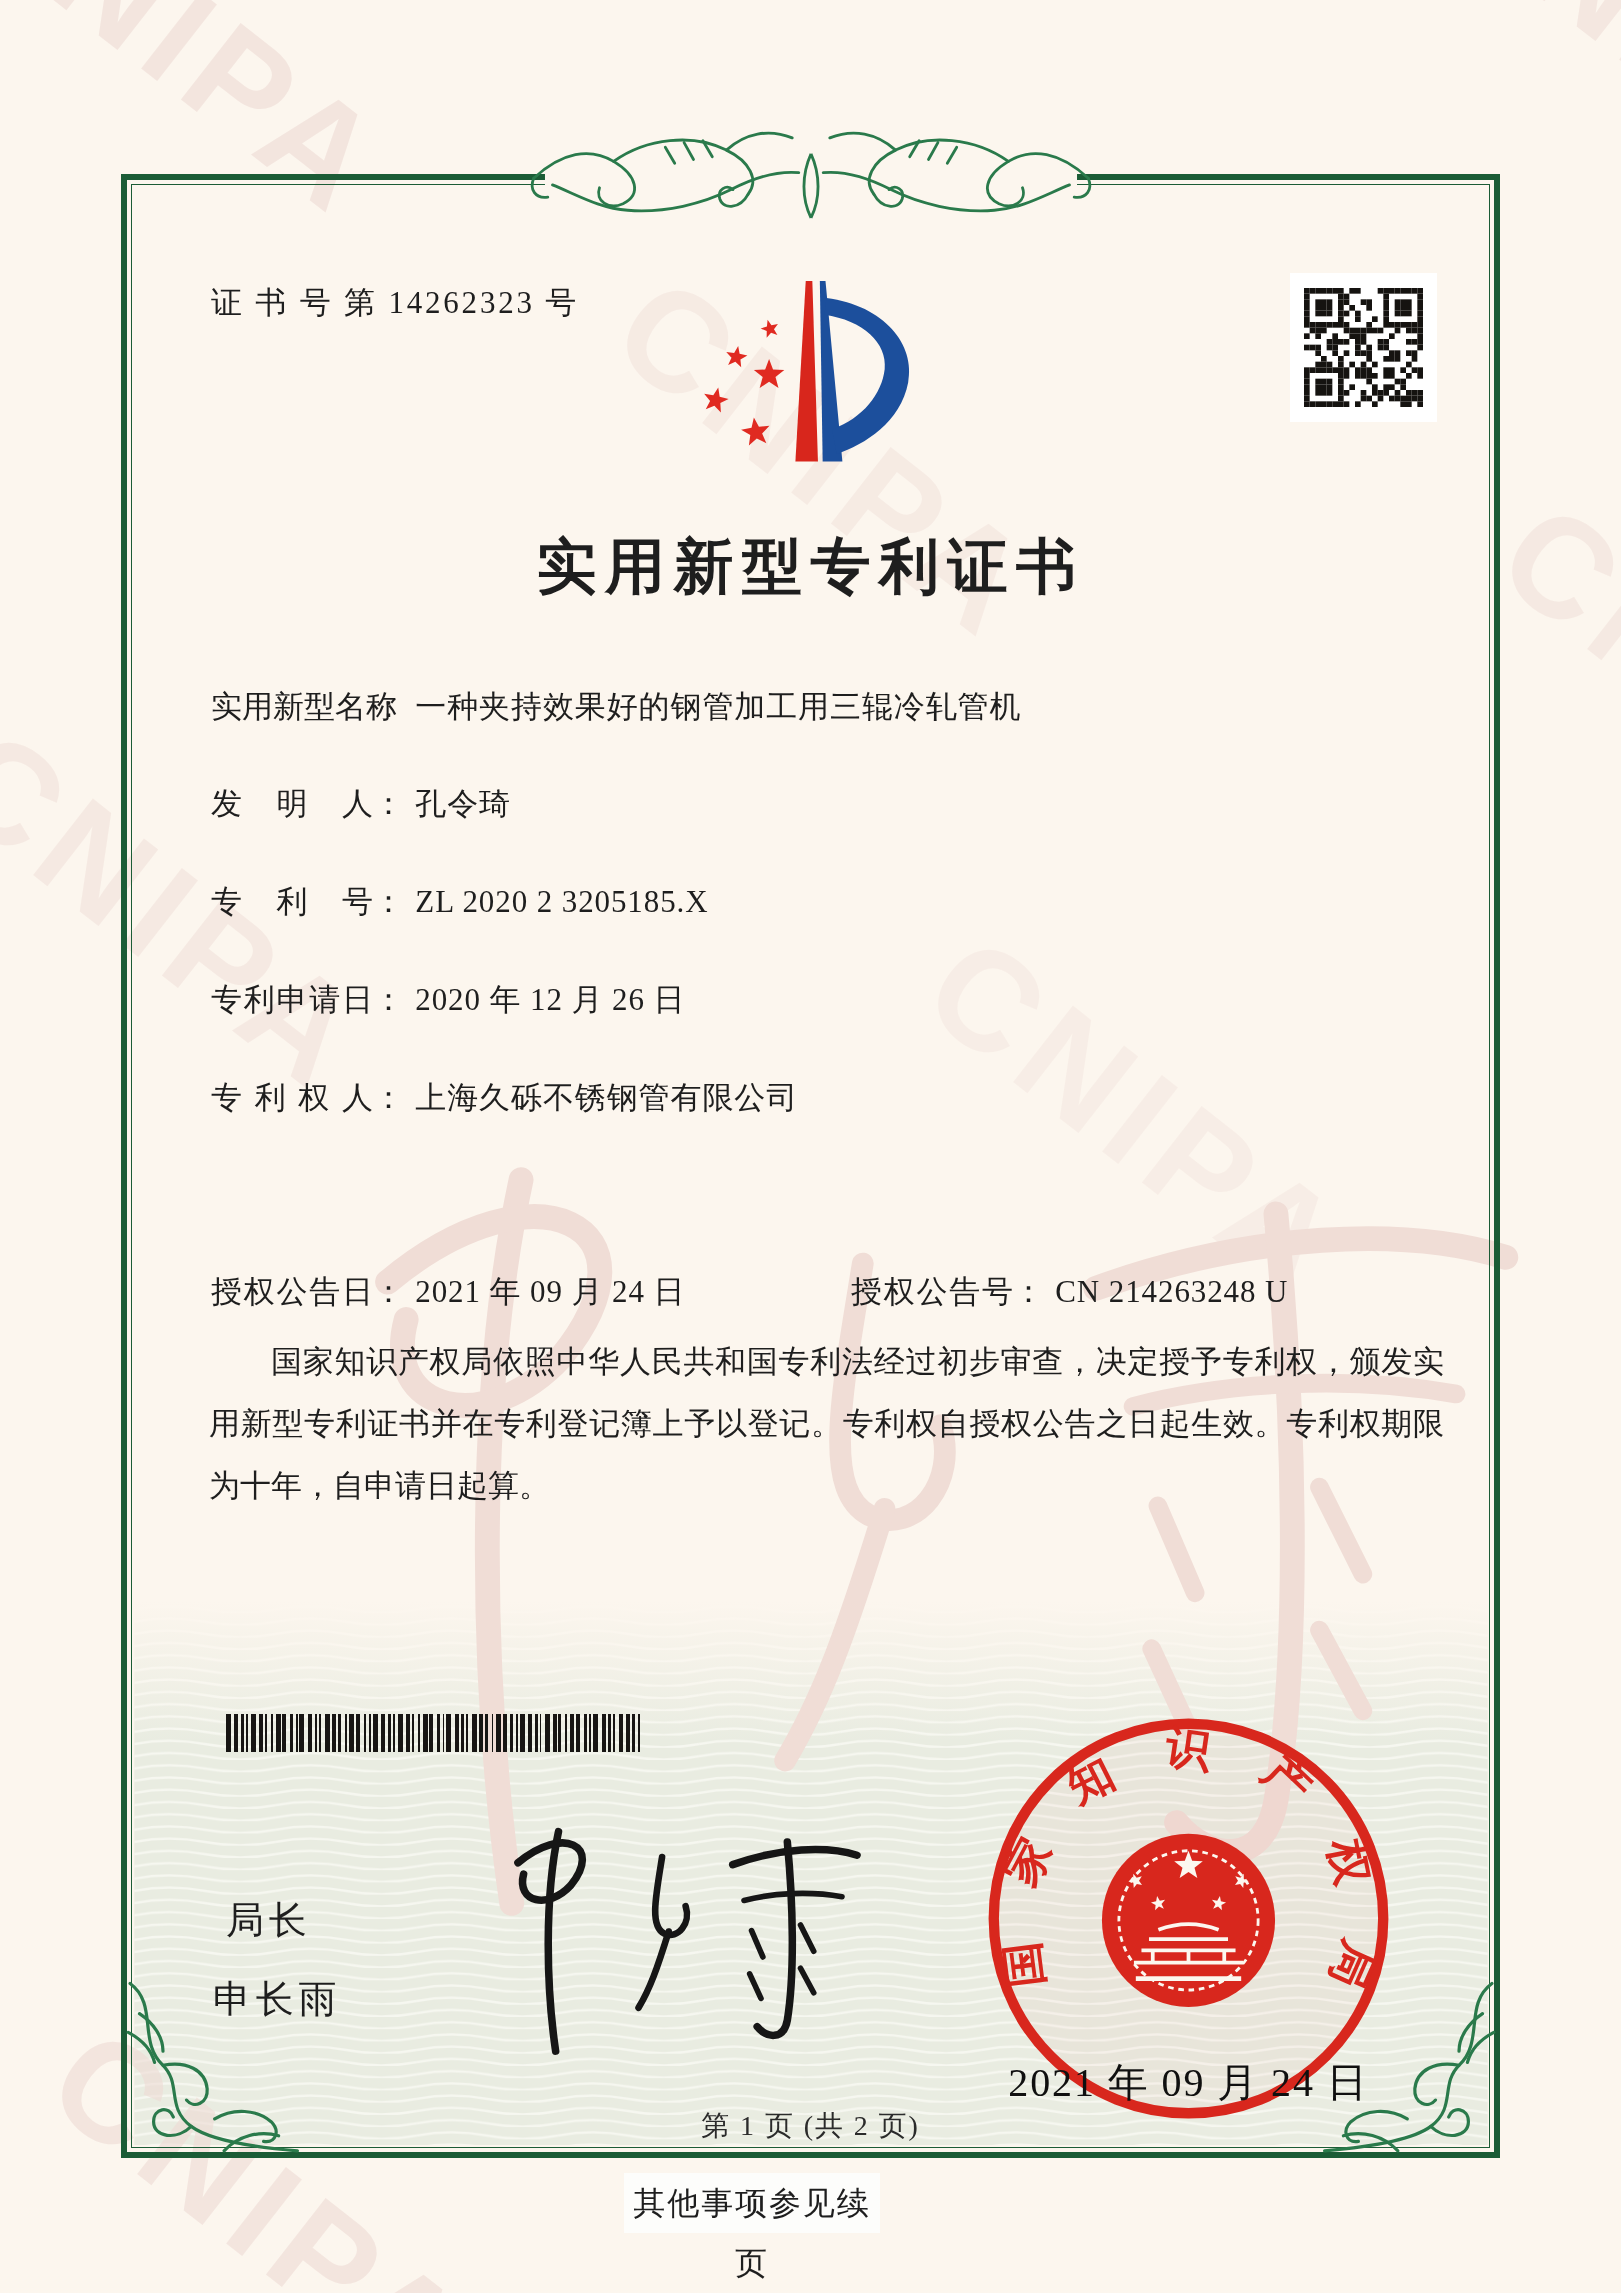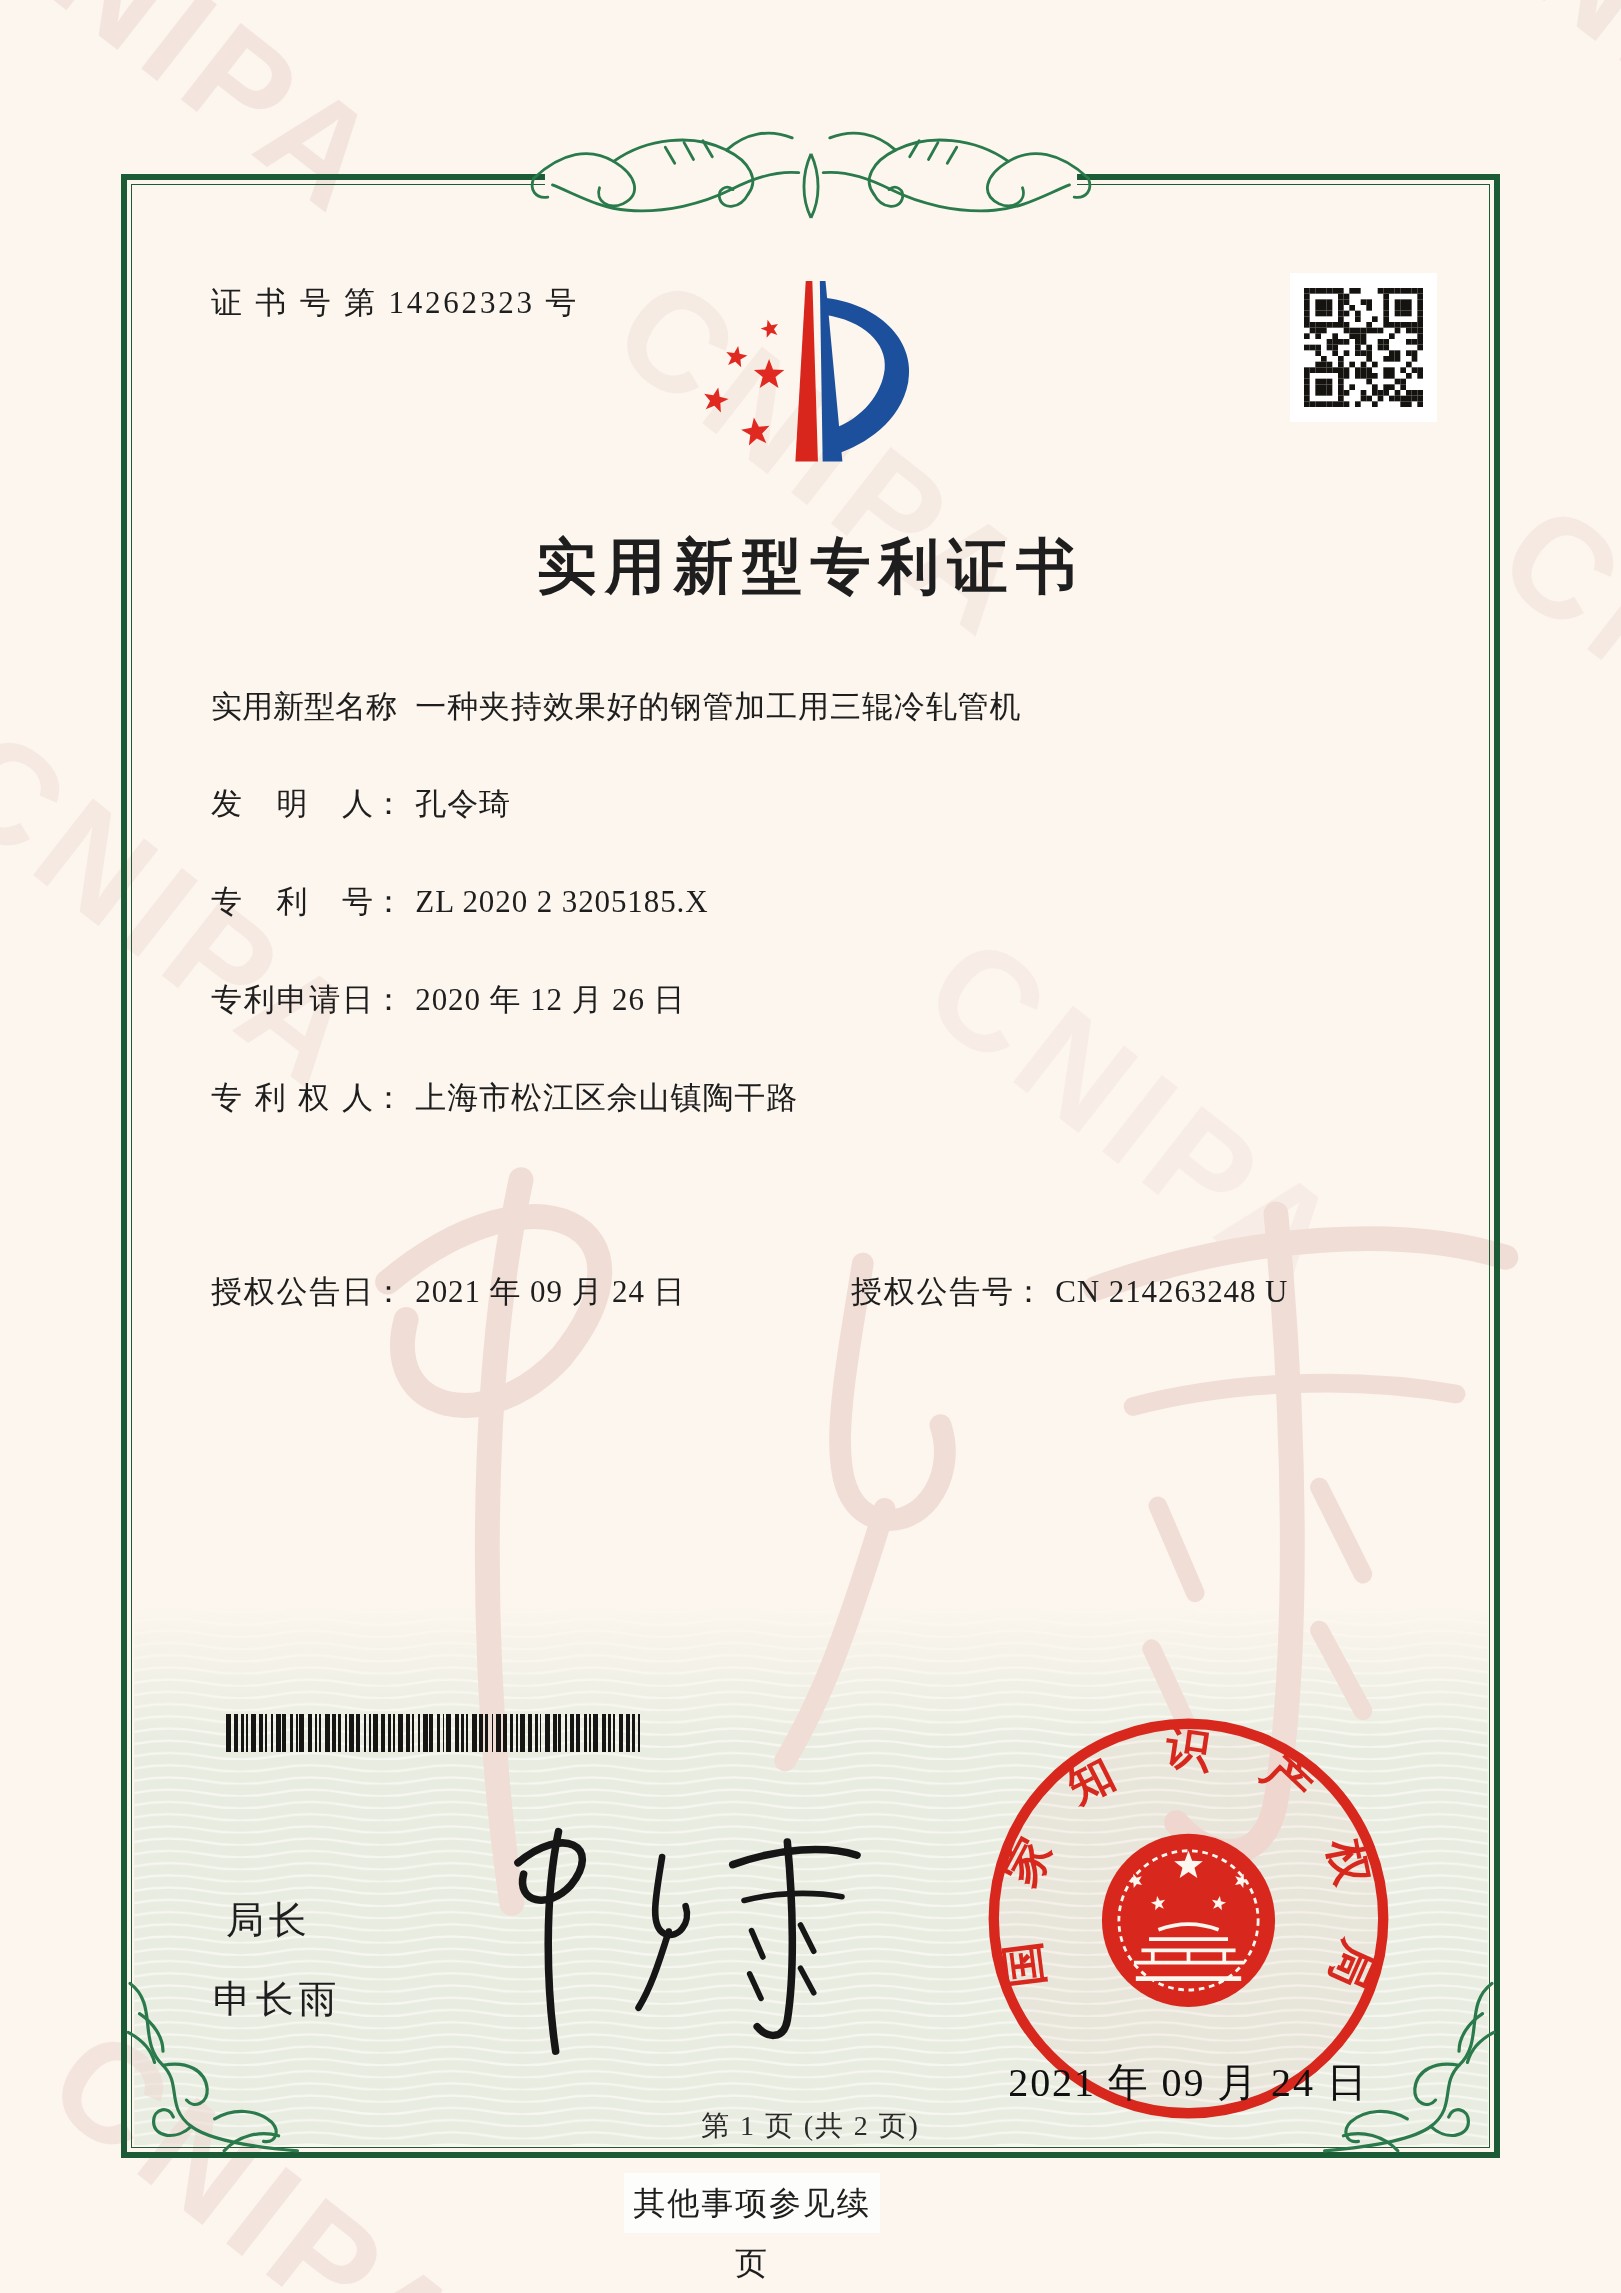--- a/index.html
+++ b/index.html
@@ -396,30 +396,31 @@
   <div class="frow" style="top:783px">
     <span class="flabel">发明人</span><span>：</span><span class="fvalue">孔令琦</span>
   </div>
   <div class="frow" style="top:881px">
     <span class="flabel">专利号</span><span>：</span><span class="fvalue">ZL 2020 2 3205185.X</span>
   </div>
   <div class="frow" style="top:979px">
     <span class="flabel">专利申请日</span><span>：</span><span class="fvalue">2020 年 12 月 26 日</span>
   </div>
   <div class="frow" style="top:1077px">
-    <span class="flabel">专利权人</span><span>：</span><span class="fvalue">上海市松江区佘山镇陶干路</span>
+    <span class="flabel">专利权人</span><span>：</span><span class="fvalue">上海久砾不锈钢管有限公司</span>
   </div>
   <div class="frow" style="top:1271px">
     <span class="flabel">授权公告日</span><span>：</span><span class="fvalue">2021 年 09 月 24 日</span>
     <span class="fpair2">
       <span class="flabel">授权公告号</span><span>：</span><span class="fvalue">CN 214263248 U</span>
     </span>
   </div>
 
   <div id="body-text">
+    <p>国家知识产权局依照中华人民共和国专利法经过初步审查，决定授予专利权，颁发实用新型专利证书并在专利登记簿上予以登记。专利权自授权公告之日起生效。专利权期限为十年，自申请日起算。</p>
   </div>
 
   <div id="barcode"><i style="width: 4.7px; margin-right: 3.8px;"></i><i style="width: 3.8px; margin-right: 2.8px;"></i><i style="width: 2.8px; margin-right: 1.9px;"></i><i style="width: 1.9px; margin-right: 3.8px;"></i><i style="width: 4.7px; margin-right: 2.8px;"></i><i style="width: 3.8px; margin-right: 1.9px;"></i><i style="width: 2.8px; margin-right: 3.8px;"></i><i style="width: 1.9px; margin-right: 2.8px;"></i><i style="width: 4.7px; margin-right: 1.9px;"></i><i style="width: 3.8px; margin-right: 3.8px;"></i><i style="width: 2.8px; margin-right: 2.8px;"></i><i style="width: 1.9px; margin-right: 1.9px;"></i><i style="width: 4.7px; margin-right: 3.8px;"></i><i style="width: 3.8px; margin-right: 2.8px;"></i><i style="width: 2.8px; margin-right: 1.9px;"></i><i style="width: 1.9px; margin-right: 3.8px;"></i><i style="width: 4.7px; margin-right: 2.8px;"></i><i style="width: 3.8px; margin-right: 1.9px;"></i><i style="width: 2.8px; margin-right: 3.8px;"></i><i style="width: 1.9px; margin-right: 2.8px;"></i><i style="width: 4.7px; margin-right: 1.9px;"></i><i style="width: 3.8px; margin-right: 3.8px;"></i><i style="width: 2.8px; margin-right: 2.8px;"></i><i style="width: 1.9px; margin-right: 1.9px;"></i><i style="width: 4.7px; margin-right: 3.8px;"></i><i style="width: 3.8px; margin-right: 2.8px;"></i><i style="width: 2.8px; margin-right: 1.9px;"></i><i style="width: 1.9px; margin-right: 3.8px;"></i><i style="width: 4.7px; margin-right: 2.8px;"></i><i style="width: 3.8px; margin-right: 1.9px;"></i><i style="width: 2.8px; margin-right: 3.8px;"></i><i style="width: 1.9px; margin-right: 2.8px;"></i><i style="width: 4.7px; margin-right: 1.9px;"></i><i style="width: 3.8px; margin-right: 3.8px;"></i><i style="width: 2.8px; margin-right: 2.8px;"></i><i style="width: 1.9px; margin-right: 1.9px;"></i><i style="width: 4.7px; margin-right: 3.8px;"></i><i style="width: 3.8px; margin-right: 2.8px;"></i><i style="width: 2.8px; margin-right: 1.9px;"></i><i style="width: 1.9px; margin-right: 3.8px;"></i><i style="width: 4.7px; margin-right: 2.8px;"></i><i style="width: 3.8px; margin-right: 1.9px;"></i><i style="width: 2.8px; margin-right: 3.8px;"></i><i style="width: 1.9px; margin-right: 2.8px;"></i><i style="width: 4.7px; margin-right: 1.9px;"></i><i style="width: 3.8px; margin-right: 3.8px;"></i><i style="width: 2.8px; margin-right: 2.8px;"></i><i style="width: 1.9px; margin-right: 1.9px;"></i><i style="width: 4.7px; margin-right: 3.8px;"></i><i style="width: 3.8px; margin-right: 2.8px;"></i><i style="width: 2.8px; margin-right: 1.9px;"></i><i style="width: 1.9px; margin-right: 3.8px;"></i><i style="width: 4.7px; margin-right: 2.8px;"></i><i style="width: 3.8px; margin-right: 1.9px;"></i><i style="width: 2.8px; margin-right: 3.8px;"></i><i style="width: 1.9px; margin-right: 2.8px;"></i><i style="width: 4.7px; margin-right: 1.9px;"></i><i style="width: 3.8px; margin-right: 3.8px;"></i><i style="width: 2.8px; margin-right: 2.8px;"></i><i style="width: 1.9px; margin-right: 1.9px;"></i><i style="width: 4.7px; margin-right: 3.8px;"></i><i style="width: 3.8px; margin-right: 2.8px;"></i><i style="width: 2.8px; margin-right: 1.9px;"></i><i style="width: 1.9px; margin-right: 3.8px;"></i><i style="width: 4.7px; margin-right: 2.8px;"></i><i style="width: 3.8px; margin-right: 1.9px;"></i><i style="width: 2.8px; margin-right: 3.8px;"></i><i style="width: 1.9px; margin-right: 2.8px;"></i></div>
 
   <div id="sig-title">局长</div>
   <div id="sig-name">申长雨</div>
   <svg id="sig-script" width="405" height="264" viewBox="0 0 430 280">
     <use href="#sigg" class="sig-ink"></use>
   </svg>
 

